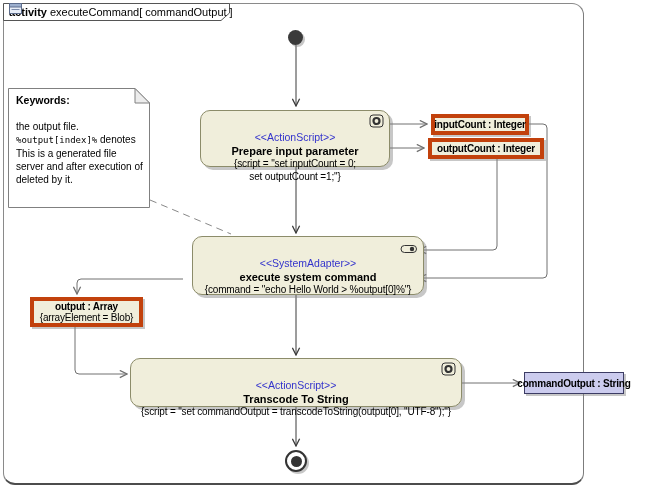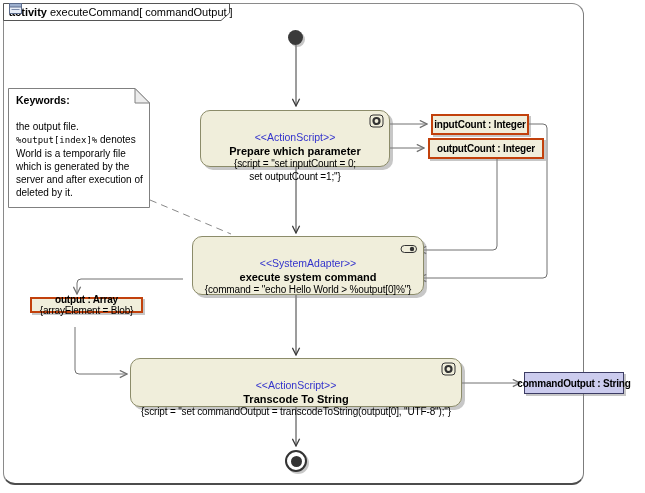--- a/index.html
+++ b/index.html
@@ -17,21 +17,21 @@
   
   #edges{position:absolute;left:0;top:0;z-index:2;}
   
   .action-node{position:absolute;background:#f0eedb;border:1px solid #8c8c6a;border-radius:10px;
          box-shadow:3px 3px 0 rgba(130,130,130,.45);z-index:4;display:flex;flex-direction:column;
          align-items:center;justify-content:flex-start;padding-top:20px;box-sizing:border-box;}
   .stereotype{font-size:10.5px;color:#3333cc;line-height:13px;white-space:nowrap;}
   .node-name{font-size:11px;font-weight:bold;line-height:14px;white-space:nowrap;}
   .node-props{font-size:10px;line-height:12.5px;white-space:nowrap;letter-spacing:-0.15px;}
   .corner-icon{position:absolute;top:3px;right:5px;}
-  .object-node{position:absolute;background:#f0eedb;border:2px solid #c2410c;
+  .object-node{position:absolute;background:#f0eedb;border:4px solid #c2410c;
          box-shadow:2px 2px 0 rgba(130,130,130,.45);z-index:4;display:flex;flex-direction:column;
          align-items:center;justify-content:center;box-sizing:border-box;}
   .object-node .obj-label{font-size:10px;font-weight:bold;white-space:nowrap;letter-spacing:-0.2px;}
   .object-node .obj-props{font-size:10px;white-space:nowrap;letter-spacing:-0.2px;}
   .pin-highlight{background:#ccccee !important;border:1px solid #3c3c64 !important;}
   
   .note{position:absolute;left:8px;top:88px;width:142px;height:120px;z-index:4;}
   .note .note-body{position:absolute;left:0;top:0;width:142px;height:120px;padding:6px 6px 4px 8px;
          box-sizing:border-box;font-size:10px;line-height:13px;}
   .note-title{font-weight:bold;font-size:10.5px;}
@@ -97,36 +97,35 @@
   <div class="note">
     <svg width="142" height="120">
       <polygon points="0.5,0.5 127,0.5 141.5,15 141.5,119.5 0.5,119.5" fill="#ffffff" stroke="#808080"></polygon>
       <polygon points="127,0.5 141.5,15 127,15" fill="#ececec" stroke="#808080"></polygon>
     </svg>
     <div class="note-body">
       <div class="note-title">Keywords:</div>
       <div>&nbsp;</div>
       <div>the output file.</div>
       <div><span class="mono">%output[index]%</span><span> denotes</span></div>
-      <div>World is a temporarly file</div>
-      <div>which is generated by the</div>
+      <div>This is a generated file</div>
       <div>server and after execution of</div>
       <div>deleted by it.</div>
     </div>
   </div>
 
   <div class="action-node" style="left:200px;top:110px;width:190px;height:57px;">
     <span class="corner-icon">
       <svg width="15" height="14">
         <rect x="1" y="1" width="13" height="12" rx="3" fill="none" stroke="#333"></rect>
         <circle cx="7.5" cy="7" r="3" fill="none" stroke="#333" stroke-width="2.2"></circle>
       </svg>
     </span>
     <div class="stereotype">&lt;&lt;ActionScript&gt;&gt;</div>
-    <div class="node-name">Prepare which parameter</div>
+    <div class="node-name">Prepare input parameter</div>
     <div class="node-props">{script = "set inputCount = 0;</div>
     <div class="node-props">set outputCount =1;"}</div>
   </div>
 
   <div class="object-node" style="left:431px;top:114px;width:98px;height:21px;">
     <div class="obj-label">inputCount : Integer</div>
   </div>
 
   <div class="object-node" style="left:428px;top:138px;width:116px;height:21px;">
     <div class="obj-label">outputCount : Integer</div>
@@ -137,21 +136,21 @@
       <svg width="18" height="10">
         <rect x="1" y="1.5" width="15.5" height="7" rx="3.5" fill="none" stroke="#333"></rect>
         <circle cx="12" cy="5" r="2.2" fill="#333"></circle>
       </svg>
     </span>
     <div class="stereotype">&lt;&lt;SystemAdapter&gt;&gt;</div>
     <div class="node-name">execute system command</div>
     <div class="node-props">{command = "echo Hello World &gt; %output[0]%"}</div>
   </div>
 
-  <div class="object-node" style="left:30px;top:297px;width:113px;height:16px;">
+  <div class="object-node" style="left:30px;top:297px;width:113px;height:30px;">
     <div class="obj-label">output : Array</div>
     <div class="obj-props">{arrayElement = Blob}</div>
   </div>
 
   <div class="action-node" style="left:130px;top:358px;width:332px;height:49px;">
     <span class="corner-icon">
       <svg width="15" height="14">
         <rect x="1" y="1" width="13" height="12" rx="3" fill="none" stroke="#333"></rect>
         <circle cx="7.5" cy="7" r="3" fill="none" stroke="#333" stroke-width="2.2"></circle>
       </svg>

